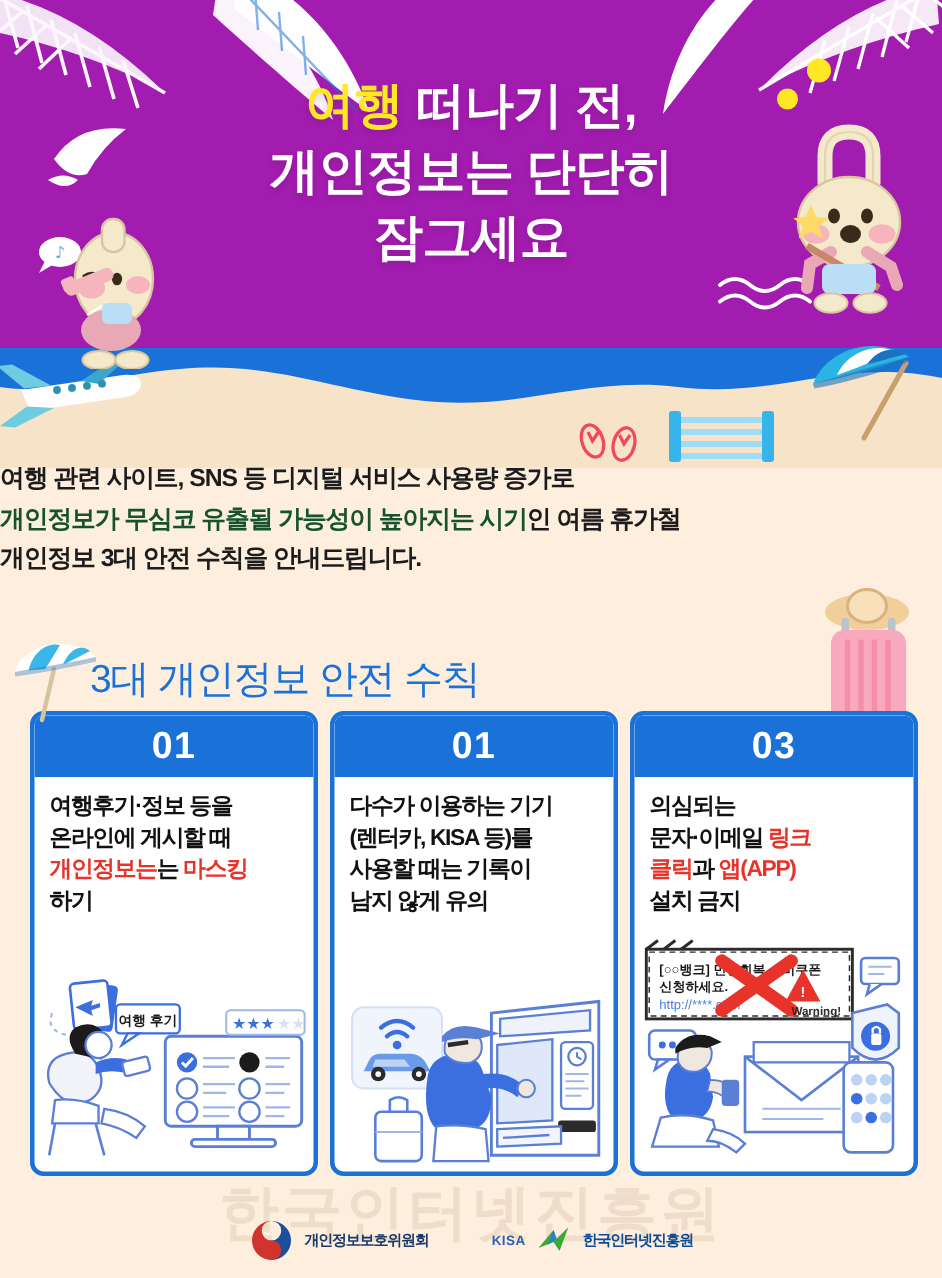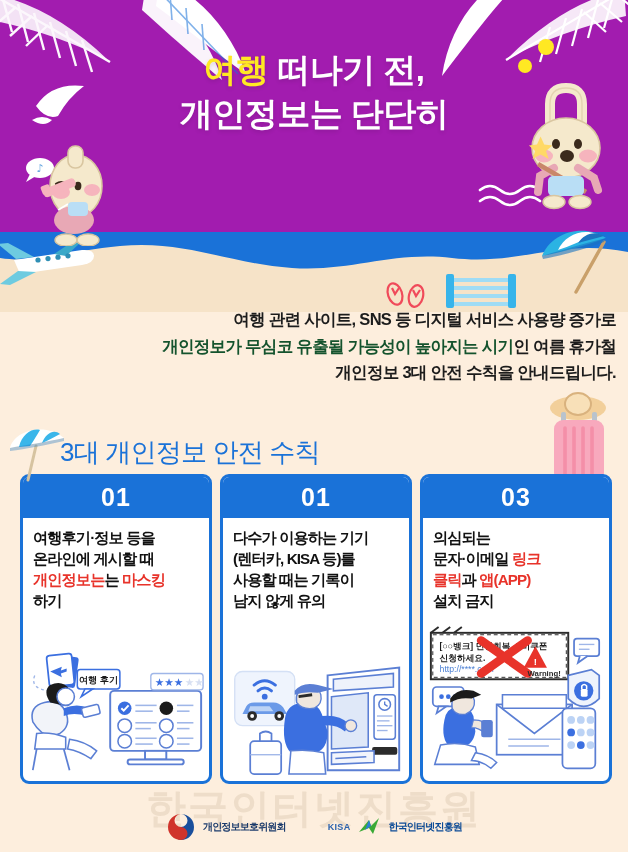--- a/index.html
+++ b/index.html
@@ -48,21 +48,21 @@
     text-shadow: 0 2px 4px rgba(0,0,0,0.12);
   }
   .hl-yellow { color: #ffe823; }
 
   
   .char { position: absolute; z-index: 7; }
 
   
   .intro {
     position: absolute; top: 306px; left: 0; width: 616px;
-    text-align: right; z-index: 5;
+    text-align: left; z-index: 5;
   }
   .intro-line {
     font-size: 16.5px; font-weight: bold; color: #1c1c1c;
     letter-spacing: -0.7px; line-height: 1.62;
   }
   .intro-red { color: #14532d; }
 
   
   .sect-title {
     position: absolute; top: 435px; left: 60px;
@@ -206,20 +206,21 @@
       <path d="M2 8 Q12 0 22 8 T42 8 T62 8" stroke="#fff" stroke-width="2.6" fill="none" stroke-linecap="round"></path>
       <path d="M2 19 Q12 11 22 19 T42 19 T62 19" stroke="#fff" stroke-width="2.6" fill="none" stroke-linecap="round"></path>
     </svg>
 
     
     <div class="hero-title">
       <div class="hero-line">
         <span class="hl-yellow">여행</span><span> 떠나기 전,</span>
       </div>
       <div class="hero-line">개인정보는 단단히</div>
+      <div class="hero-line">잠그세요</div>
     </div>
   </div>
 
   <div class="sand-band"></div>
   <svg class="sand-wave" viewBox="0 0 628 56" preserveAspectRatio="none">
     <path d="M0 0 L628 0 L628 20 C560 6 520 34 452 26 C392 19 352 40 292 36 C226 31 186 8 120 14 C72 18 38 32 0 26 Z" fill="#1a72d8"></path>
   </svg>
 
   <svg class="char" style="top:240px;left:-6px;z-index:3;" width="105" height="48" viewBox="0 0 105 48">
     <path d="M20 20 L88 10 Q100 9 100 16 Q100 23 88 25 L26 34 Z" fill="#ffffff"></path>

